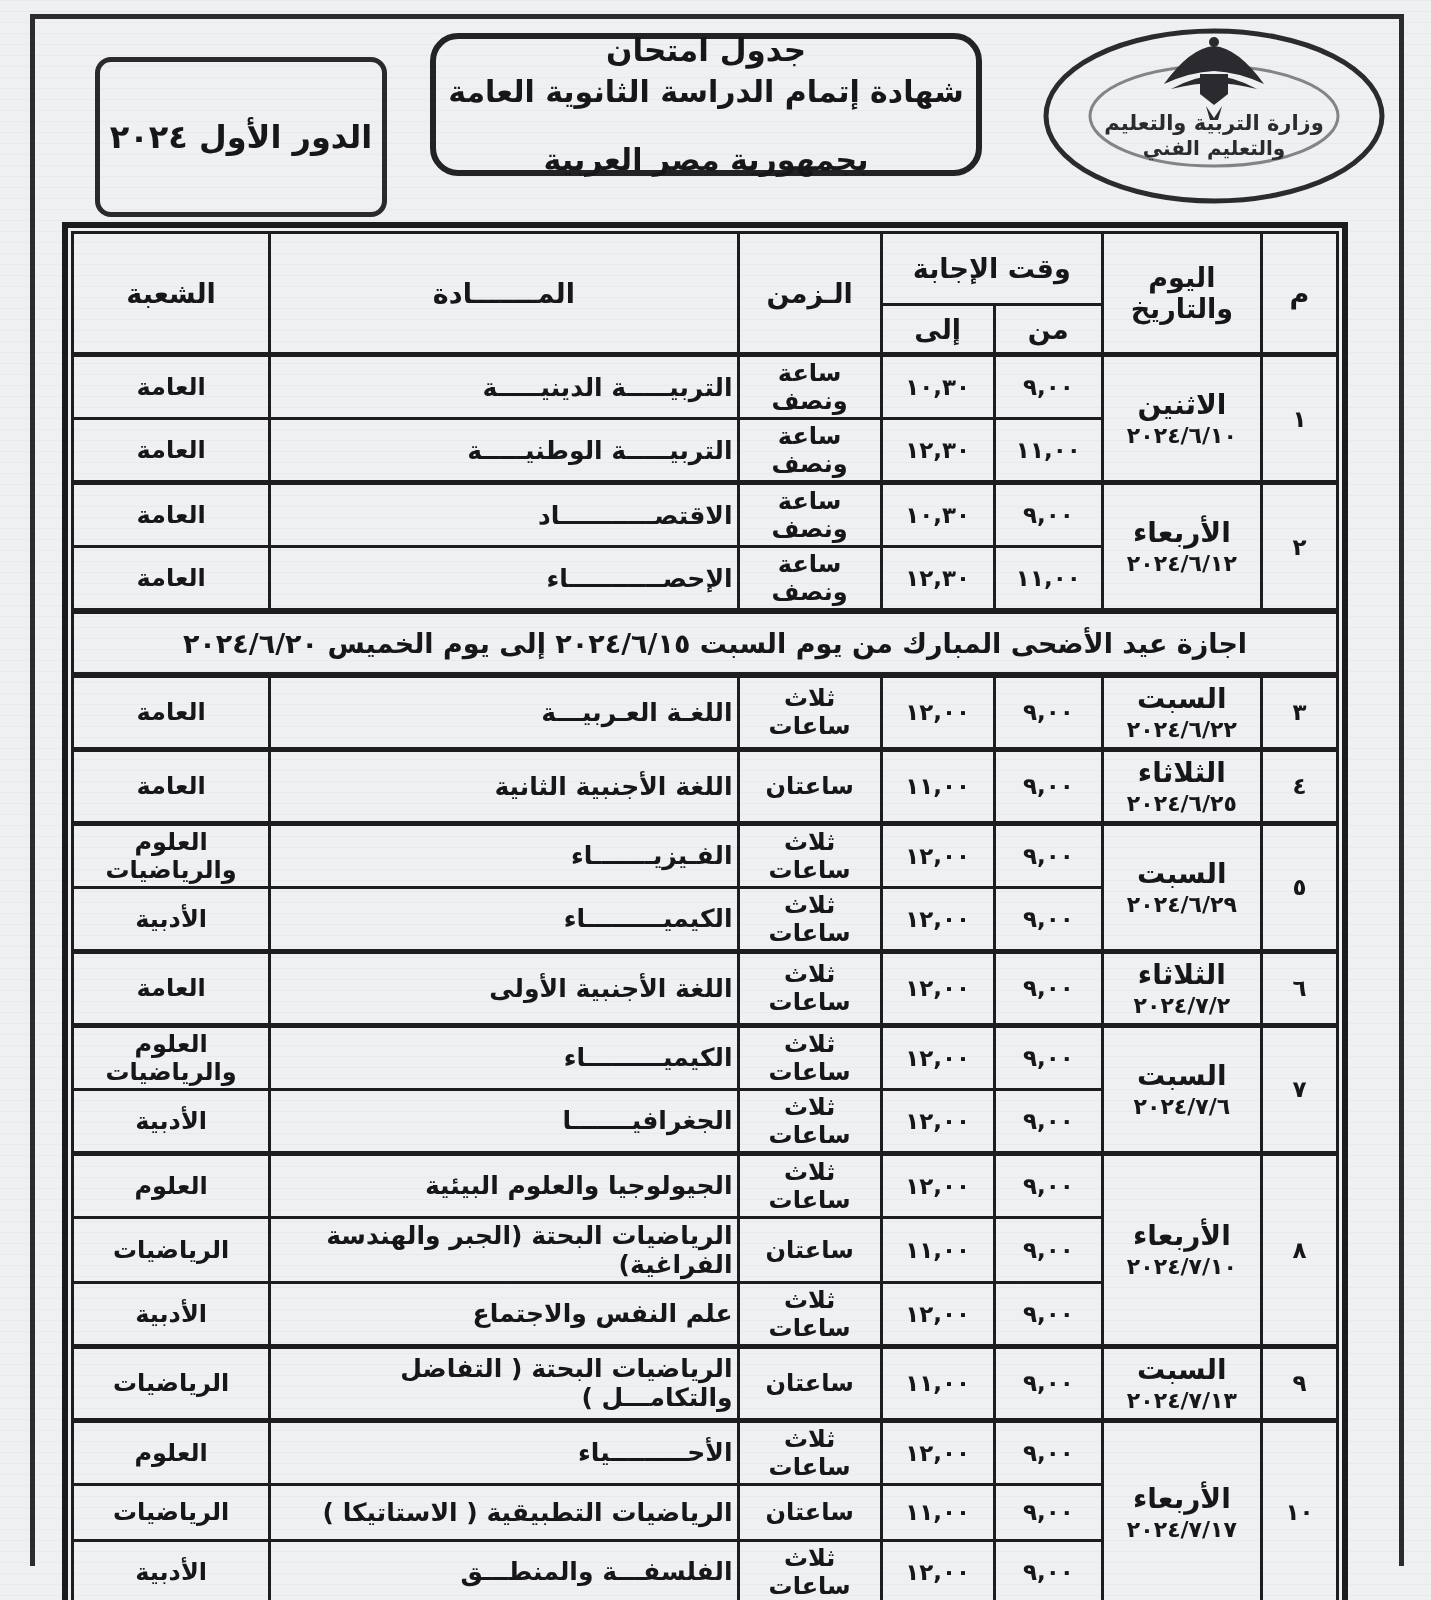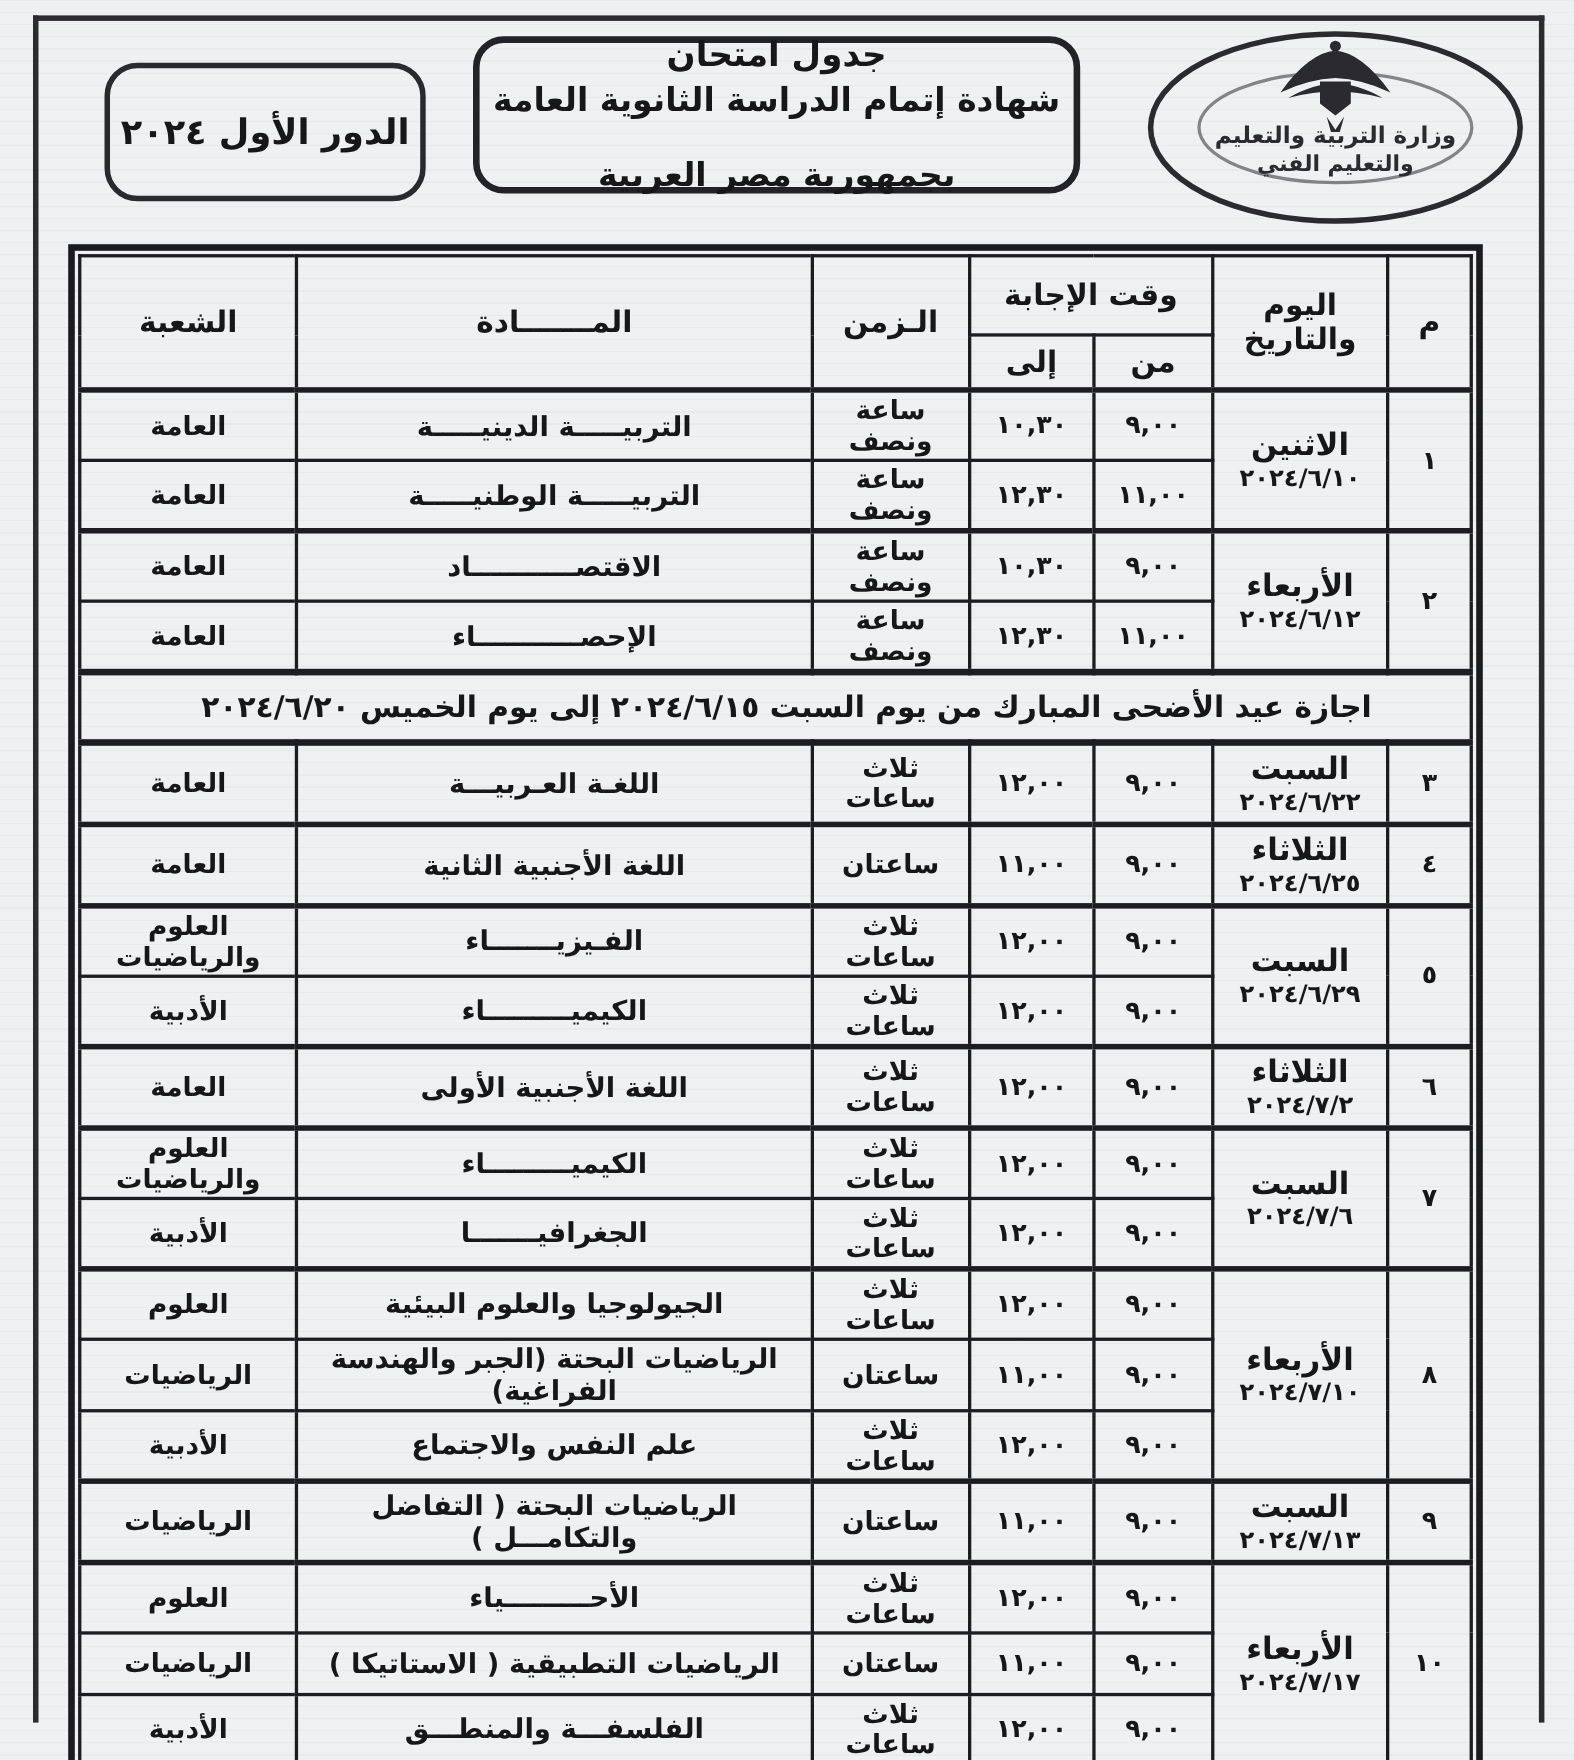--- a/index.html
+++ b/index.html
@@ -17,22 +17,22 @@
       #eef0f1;
   }
   
   .frame{
     position:absolute;left:30px;top:14px;width:1374px;height:1552px;
     border:5px solid #2c2c30;border-bottom:none;
     box-sizing:border-box;
   }
   
   .round-box{
-    position:absolute;left:95px;top:57px;width:292px;height:126px;
-    border:5px solid #2a2a2e;border-radius:30px;box-sizing:border-box;
+    position:absolute;left:95px;top:57px;width:292px;height:160px;
+    border:5px solid #2a2a2e;border-radius:16px;box-sizing:border-box;
     display:flex;align-items:center;justify-content:center;
     font-size:32px;font-weight:700;
   }
   .title-box{
     position:absolute;left:430px;top:33px;width:552px;height:143px;
     border:6px solid #232327;border-radius:28px;box-sizing:border-box;
     display:flex;flex-direction:column;align-items:center;justify-content:center;
     gap:6px;text-align:center;
   }
   .title-box .t1{font-size:31px;font-weight:700;}
@@ -59,21 +59,21 @@
   }
   thead tr.h1{height:72px;}
   thead tr.h2{height:50px;}
   thead th{font-size:27px;}
   td{font-size:24px;}
   .c-num{font-size:23px;}
   .c-day .dayname{font-size:28px;line-height:1.25;}
   .c-day .daydate{font-size:22px;line-height:1.25;}
   .c-time{font-size:23px;}
   .c-dur{font-size:24px;}
-  .c-subj{font-size:25px;}
+  .c-subj{font-size:25px;text-align:right;}
   .c-sect{font-size:24px;}
   tr.group-start td{border-top:5px solid #1d1d21;}
   tr.sub-next td{border-top:2px solid #26262a;}
   tr.notice-row td{
     border-top:6px solid #1d1d21;border-bottom:6px solid #1d1d21;
     font-size:27px;height:54px;padding-left:24px;
   }
 </style>
 </head>
 <body>

